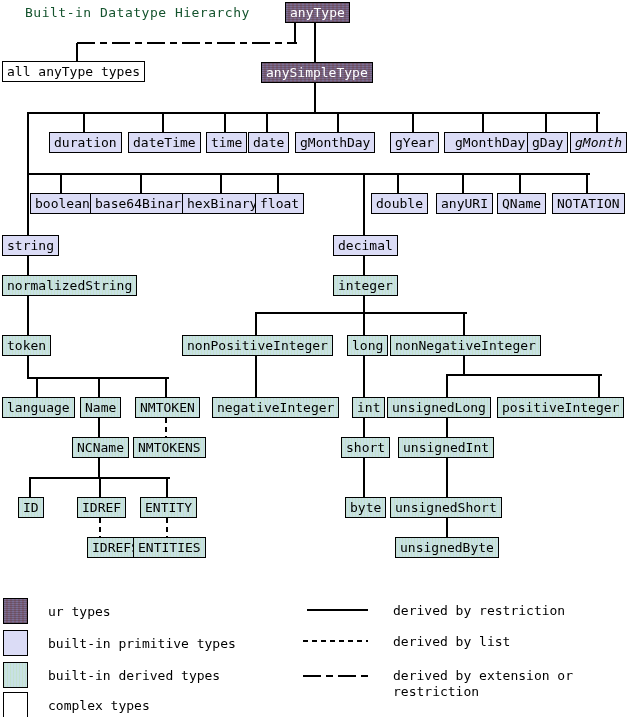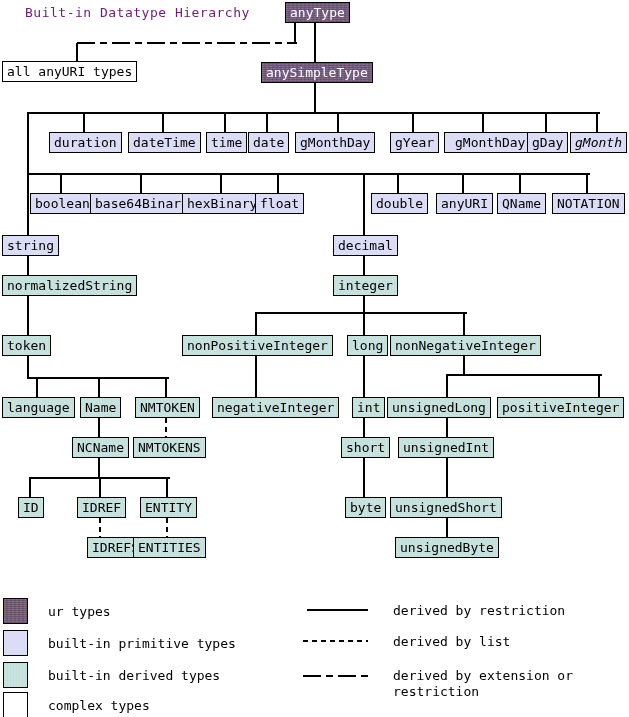--- a/index.html
+++ b/index.html
@@ -1,21 +1,21 @@
 <!DOCTYPE html>
 <html><head>
 <meta charset="utf-8">
 <style>
   html,body{margin:0;padding:0;background:#fff;}
   #stage{
     position:relative;width:629px;height:717px;background:#fff;overflow:hidden;
     font-family:"DejaVu Sans Mono",monospace;
   }
   .title{
-    position:absolute;left:25px;top:5px;font-size:13px;line-height:15px;color:#701a75;
+    position:absolute;left:25px;top:5px;font-size:13px;line-height:15px;color:#14532d;
     letter-spacing:0.5px;
   }
   .node{
     position:absolute;box-sizing:border-box;border:1px solid #000;
     padding:2px 4px;font-size:13px;line-height:15px;white-space:nowrap;color:#000;
   }
   .kind-ur{
     background-color:var(--c-ur);
     background-image:repeating-linear-gradient(0deg,rgba(70,45,35,.30) 0 1px,transparent 1px 2px),
                      repeating-linear-gradient(90deg,rgba(125,145,205,.30) 0 2px,transparent 2px 4px);
@@ -36,21 +36,21 @@
   .legend-label{position:absolute;font-size:13px;line-height:16px;color:#000;white-space:pre-line;}
 </style>
 </head>
 <body>
 
 <div id="stage" style="--c-ur: #7b5f7d; --c-primitive: #dbdcf6; --c-derived: #c8e1e4; --c-complex: #ffffff; --c-line: #000000;">
   <div class="title">Built-in Datatype Hierarchy</div>
   <div id="nodes-layer">
       <div class="node kind-ur" style="left: 285px; top: 2px;">anyType</div>
       <div class="node kind-ur" style="left: 261px; top: 62px;">anySimpleType</div>
-      <div class="node kind-complex" style="left: 2px; top: 61px;">all anyURI types</div>
+      <div class="node kind-complex" style="left: 2px; top: 61px;">all anyType types</div>
       <div class="node kind-primitive" style="left: 49px; top: 132px;">duration</div>
       <div class="node kind-primitive" style="left: 128px; top: 132px;">dateTime</div>
       <div class="node kind-primitive" style="left: 206px; top: 132px;">time</div>
       <div class="node kind-primitive" style="left: 248px; top: 132px;">date</div>
       <div class="node kind-primitive" style="left: 295px; top: 132px;">gMonthDay</div>
       <div class="node kind-primitive" style="left: 390px; top: 132px;">gYear</div>
       <div class="node kind-primitive" style="left: 444px; top: 132px; padding-left: 10px;">gMonthDay</div>
       <div class="node kind-primitive" style="left: 527px; top: 132px;">gDay</div>
       <div class="node kind-primitive" style="left: 570px; top: 132px; font-style: italic;">gMonth</div>
       <div class="node kind-primitive" style="left: 30px; top: 193px;">boolean</div>

